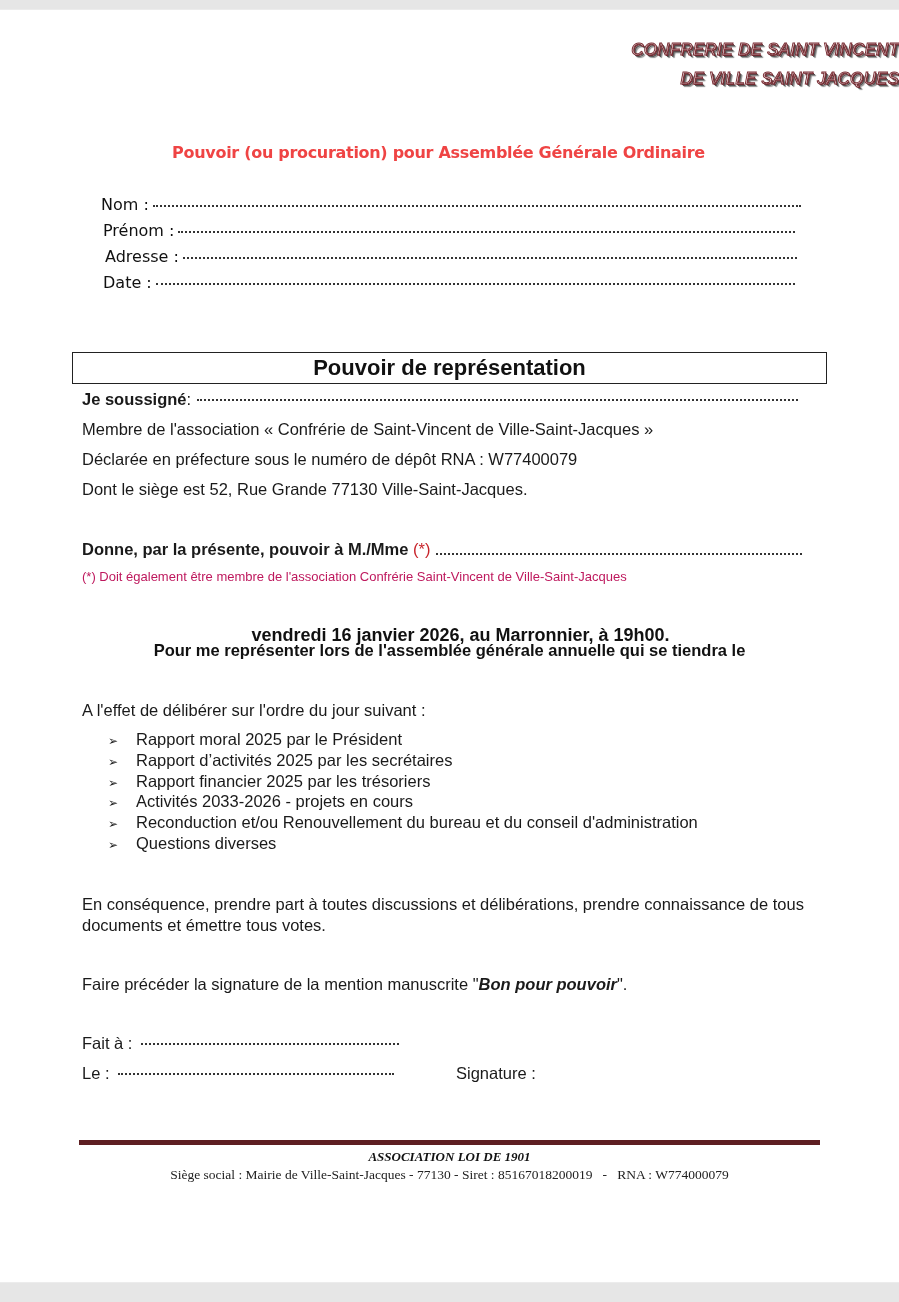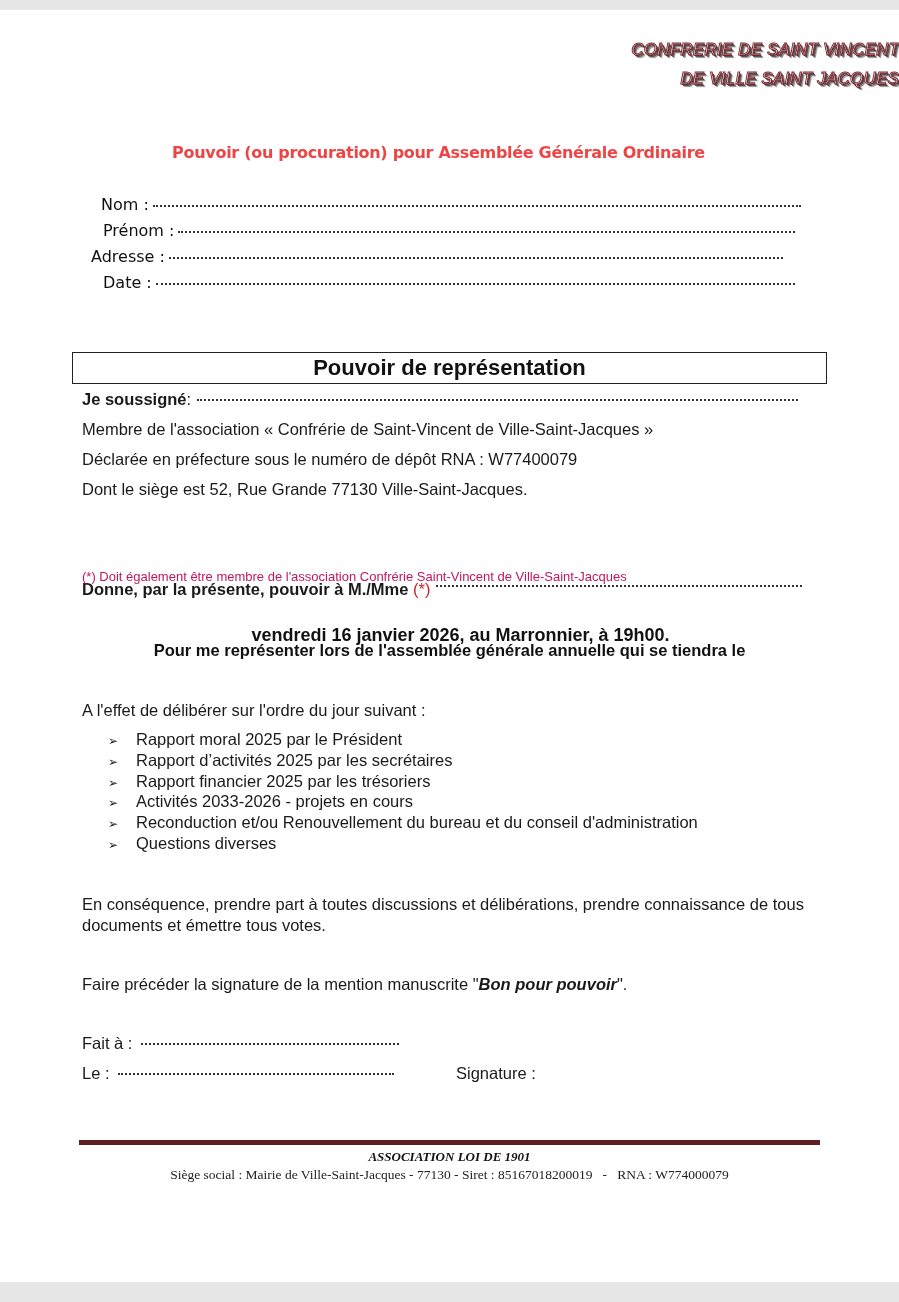--- a/index.html
+++ b/index.html
@@ -22,37 +22,37 @@
   .logo-2 { top: 69px; }
 
   .form-title { position: absolute; top: 143px; left: 0; width: 877px; text-align: center;
     font-family: "DejaVu Sans", sans-serif; font-weight: bold; font-size: 16px; color: #ef4444; letter-spacing: -0.3px; }
 
   .field { position: absolute; left: 102px; width: 700px; height: 22px;
     font-family: "DejaVu Sans", sans-serif; font-size: 16px; color: #111; display: flex; align-items: baseline; white-space: nowrap; overflow: hidden; }
   .field .dots { flex: 1; border-bottom: 2px dotted #333; margin-left: 4px; transform: translateY(-3px); height: 1px; }
   .f-nom { top: 195px; left: 101px; }
   .f-prenom { top: 221px; left: 103px; width: 692px; text-align: center; }
-  .f-adresse { top: 247px; left: 91px; width: 692px; }
+  .f-adresse { top: 247px; left: 105px; width: 692px; }
   .f-date { top: 273px; left: 103px; width: 692px; }
 
   .box-title { position: absolute; left: 72px; top: 352px; width: 753px; height: 30px; border: 1.5px solid #222;
     text-align: center; font-weight: bold; font-size: 22px; line-height: 30px; color: #111; }
 
   .line { position: absolute; left: 82px; font-size: 16.5px; color: #1a1a1a; white-space: nowrap; }
   .line b { font-weight: bold; }
   .dotline { display: inline-block; border-bottom: 2px dotted #333; transform: translateY(-4px); }
 
   .l-soussigne { top: 390px; width: 716px; display: flex; align-items: baseline; }
   .l-soussigne .dotline { flex: 1; margin-left: 6px; }
   .l-membre { top: 420px; }
   .l-declaree { top: 450px; }
   .l-dont { top: 480px; }
 
-  .l-donne { top: 540px; width: 720px; display: flex; align-items: center; margin-top: 40px; }
+  .l-donne { top: 540px; width: 720px; display: flex; align-items: flex-end; }
   .l-donne .dotline { flex: 1; margin-left: 6px; }
   .red { color: #c8242b; }
   .l-note { top: 569px; font-size: 13px; color: #be185d; }
 
   .center-line { position: absolute; left: 0; width: 899px; text-align: center; font-weight: bold; color: #111; }
   .c-pour { top: 597px; font-size: 16.5px; margin-top: 44px; }
   .c-date { top: 625px; font-size: 18px; margin-left: 11px; }
 
   .l-effet { top: 701px; }
   .agenda { position: absolute; left: 108px; top: 730px; margin: 0; padding: 0; list-style: none; }

